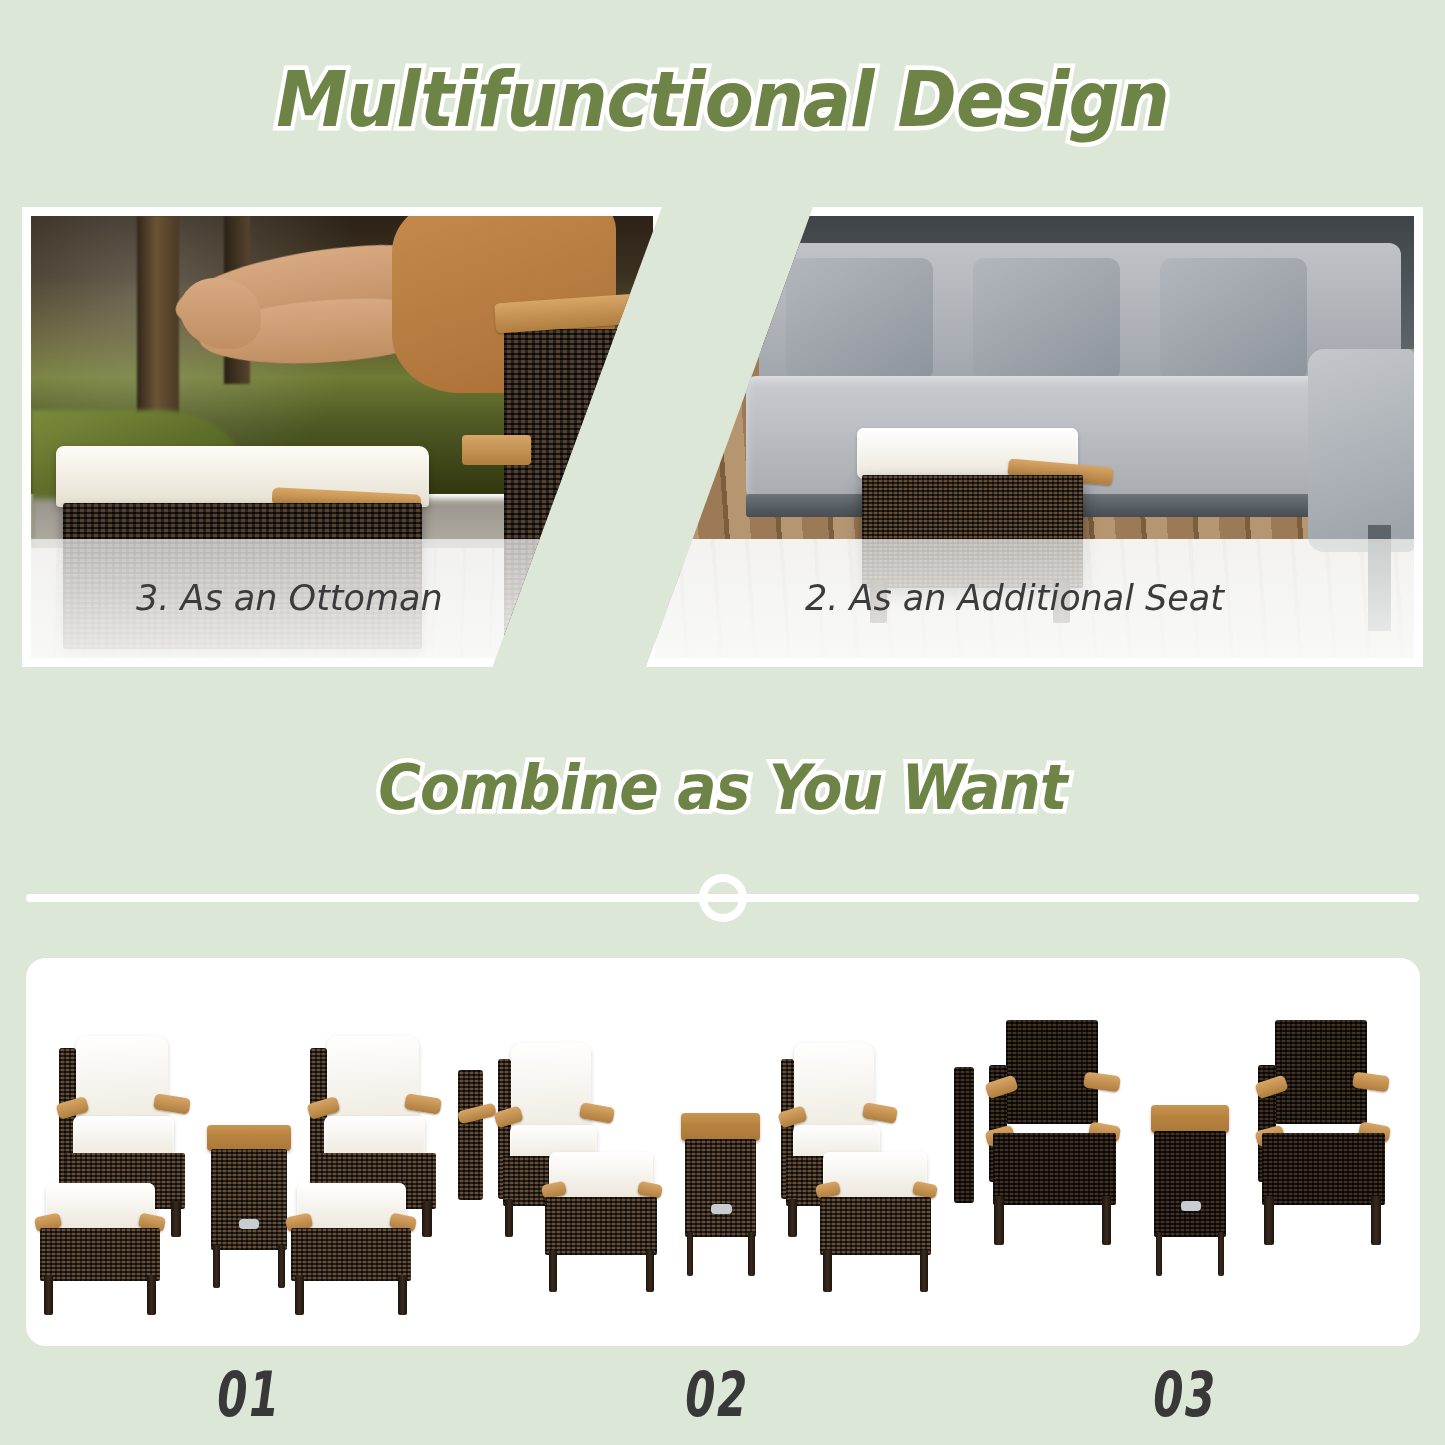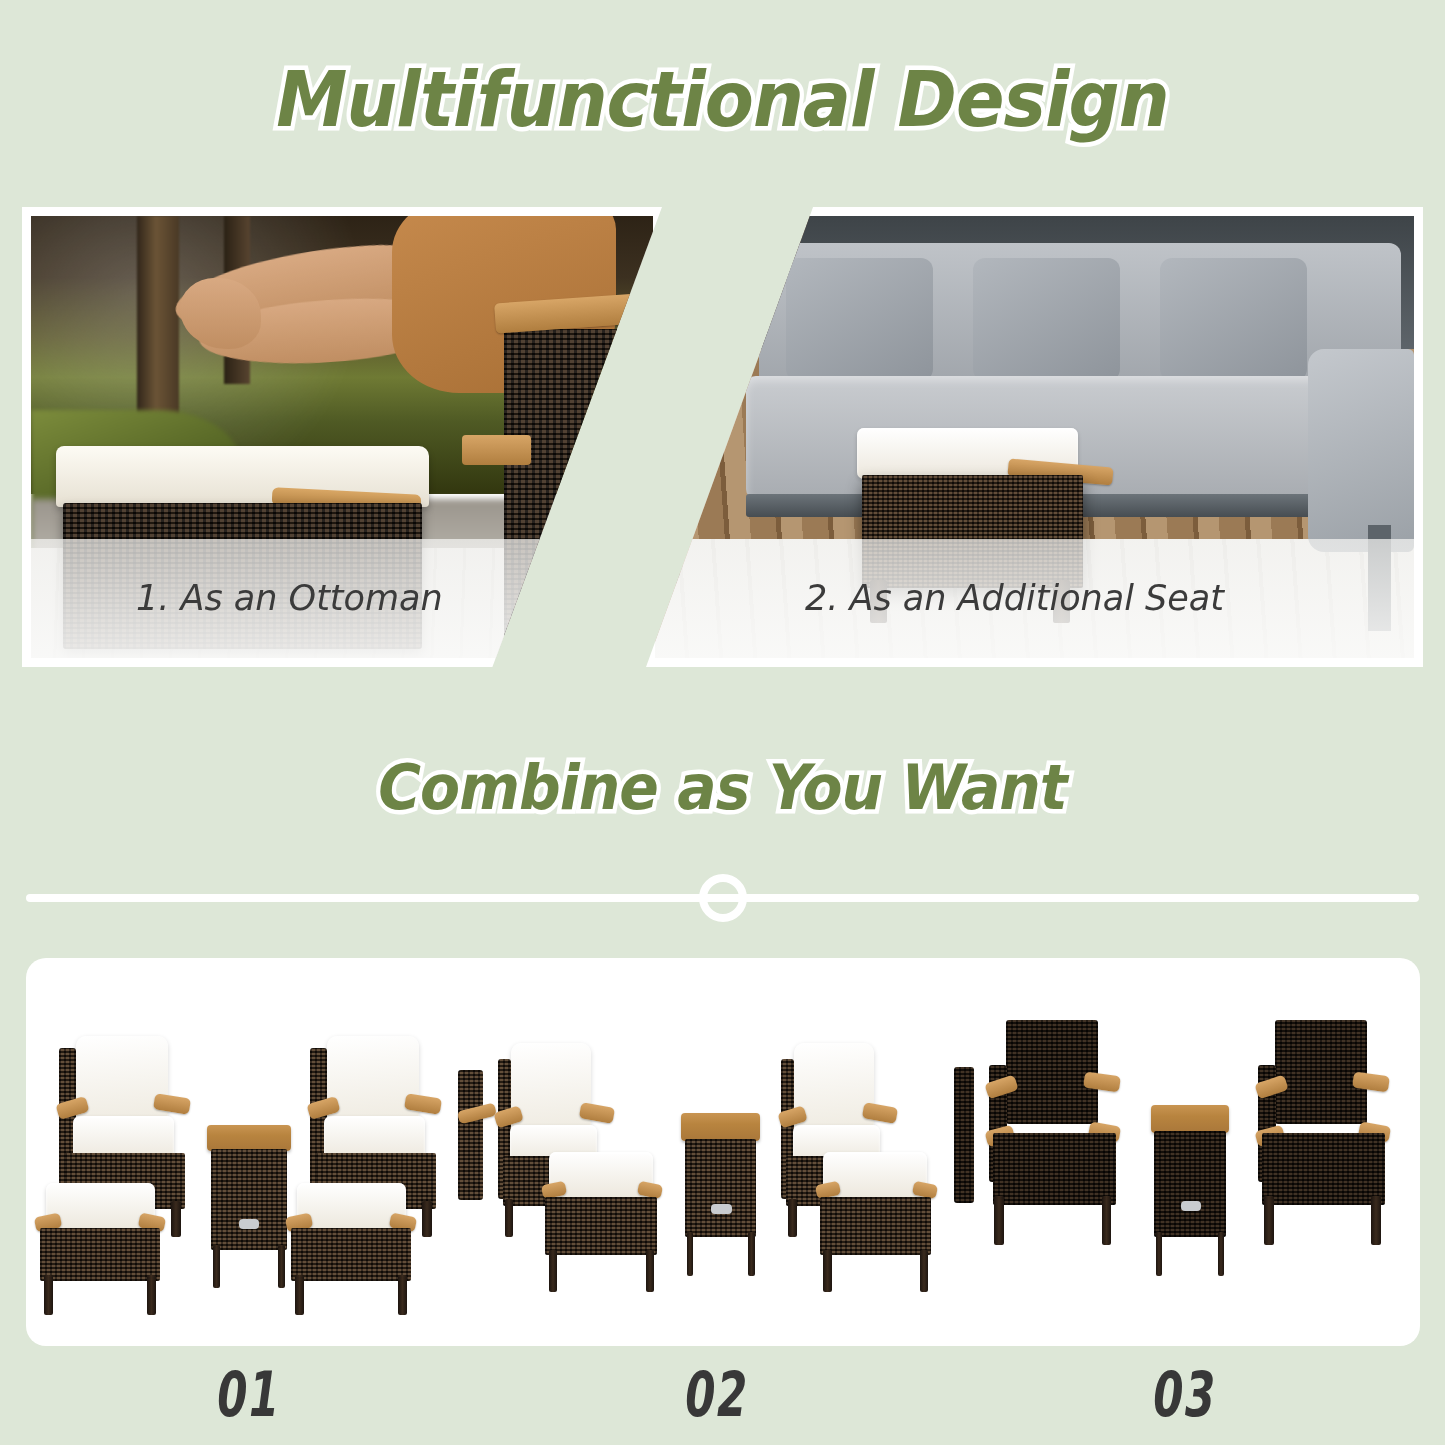--- a/index.html
+++ b/index.html
@@ -159,21 +159,21 @@
           <div class="ottoBody rattan" style="border-radius:3px;box-shadow:0 6px 12px rgba(0,0,0,.4);"></div>
         </div>
 
         <div class="chairR">
           <div class="fp rattan" style="left:0;top:18%;width:100%;height:82%;border-radius:3px;"></div>
           <div class="fp wood" style="left:-6%;top:10%;width:106%;height:8%;transform:rotate(-4deg);"></div>
           <div class="fp" style="left:-28%;top:46%;width:46%;height:8%;background:linear-gradient(180deg,#d7a566,#b07e3f);border-radius:4px;"></div>
         </div>
 
         <div class="capWrap">
-          <div class="caption" id="capL">1. As an Ottoman</div>
+          <div class="caption" id="capL">3. As an Ottoman</div>
         </div>
       </div>
     </div>
   </div>
 
   <div class="panel" id="panelR">
     <div class="inner">
       <div class="scene">
         <div class="deckR"></div>
         <div class="bgWall"></div>

